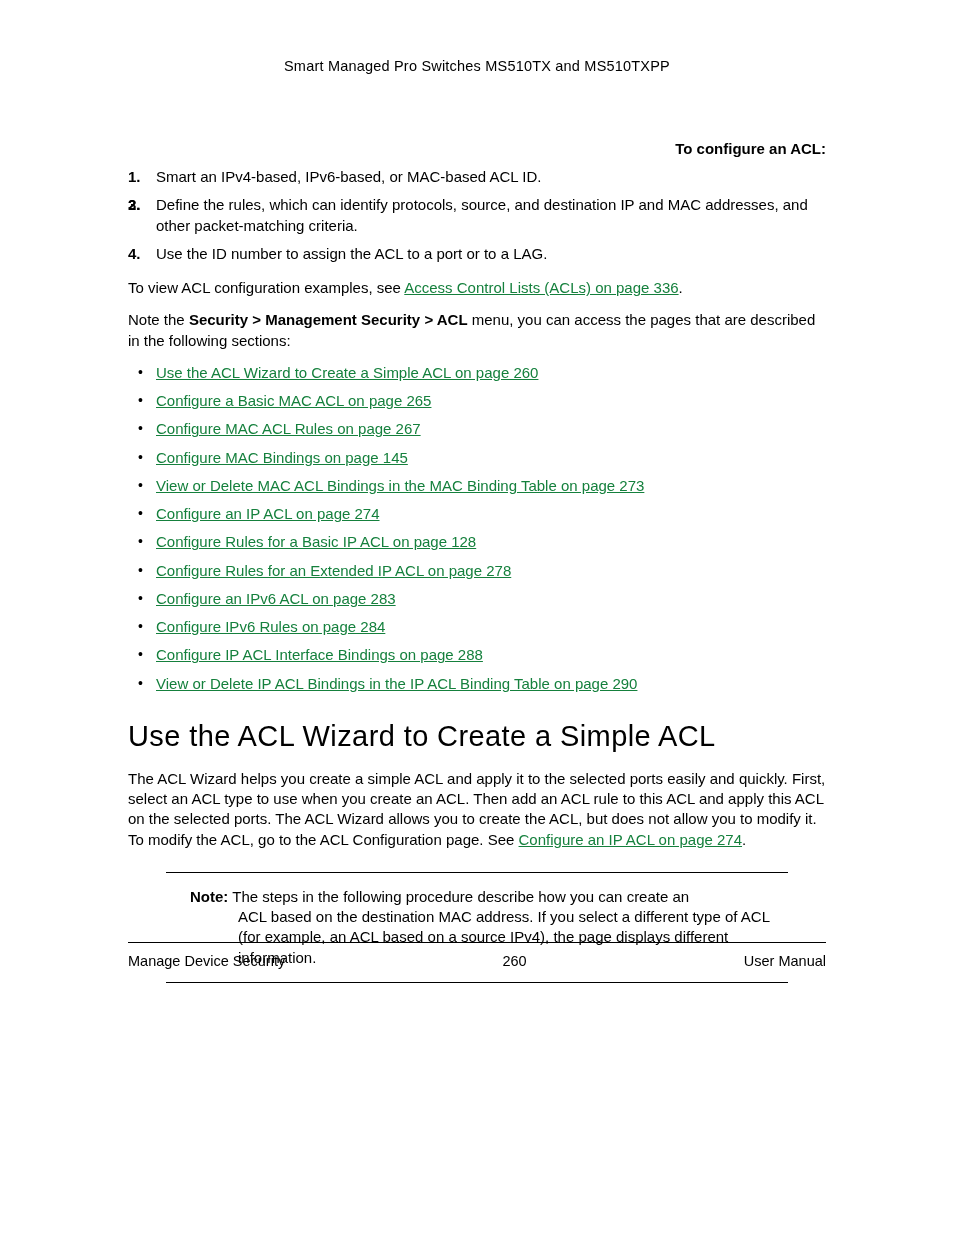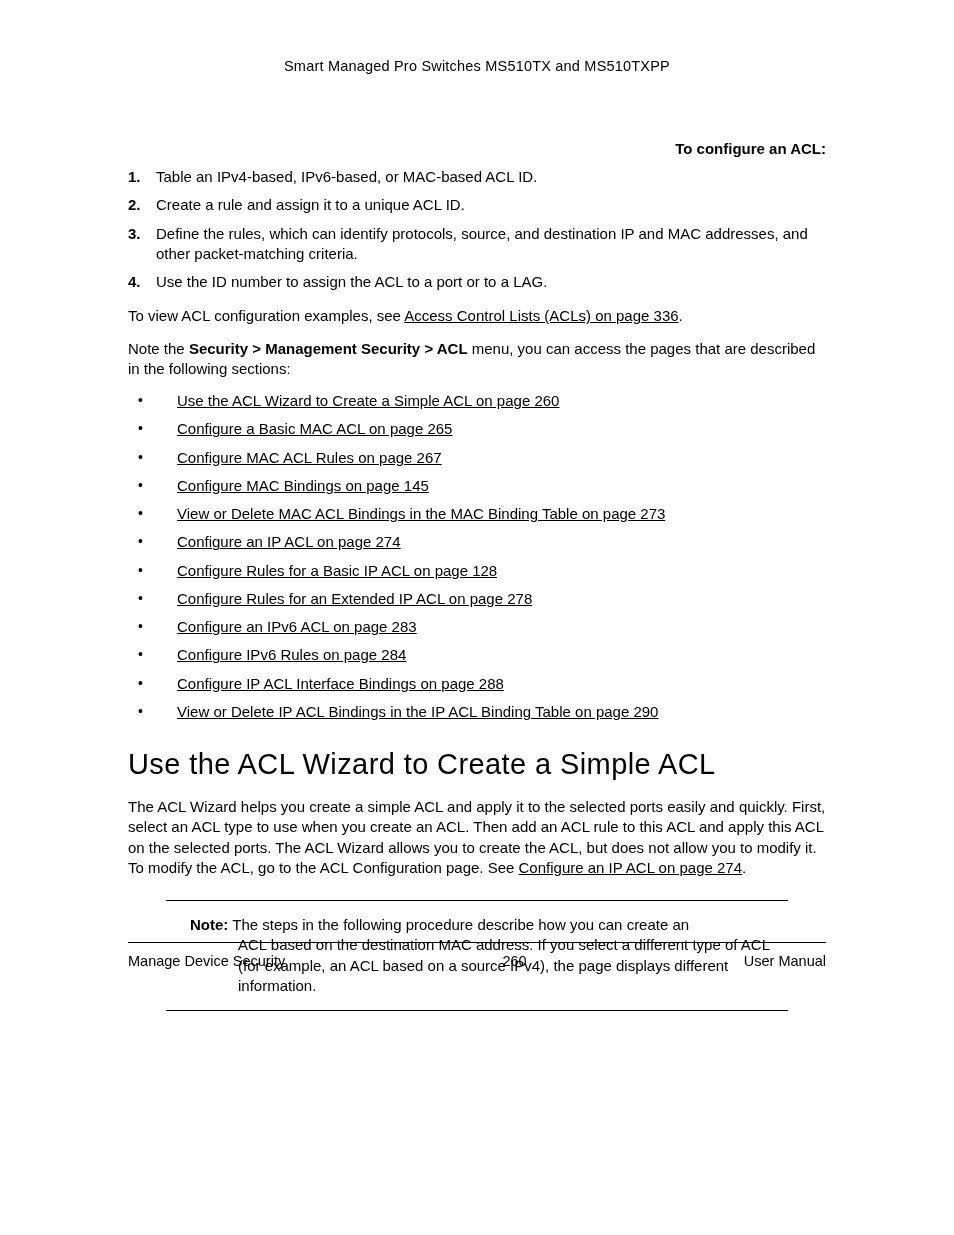--- a/index.html
+++ b/index.html
@@ -55,21 +55,21 @@
     left: 0;
     font-weight: bold;
   }
   .para {
     font-size: 15px;
     line-height: 1.35;
     margin: 0 0 12px 0;
   }
   .link {
     text-decoration: underline;
-    color: #000000;
+    color: #15803d;
   }
   ul.bullets {
     list-style: none;
     padding: 0;
     margin: 10px 0 0 0;
   }
   ul.bullets li {
     font-size: 15px;
     line-height: 1.35;
     margin-bottom: 8px;
@@ -79,21 +79,20 @@
   }
   ul.bullets li::before {
     content: "•";
     position: absolute;
     left: 10px;
     top: 0;
     font-size: 14px;
   }
   ul.bullets li .link {
     font-family: "Segoe UI", Arial, sans-serif;
-    margin-left: 21px;
   }
   h2.section-title {
     font-weight: 300;
     font-size: 29px;
     margin: 26px 0 16px 0;
     font-family: "Segoe UI Light", "Segoe UI", Arial, sans-serif;
     letter-spacing: 0.4px;
     color: #000;
   }
   .note-block {
@@ -147,22 +146,22 @@
 <div class="page">
 
   <div class="header">
     <span>Smart Managed Pro Switches MS510TX and MS510TXPP</span>
   </div>
 
 
   <p class="bold-heading">To configure an ACL:</p>
 
   <ol class="numbered">
-    <li><span class="num">1.</span><span>Table an IPv4-based, IPv6-based, or MAC-based ACL ID.</span></li>
-    <li><span class="num">2.</span><span>Create a rule and assign it to a unique ACL ID.</span></li>
+    <li><span class="num">1.</span><span>Smart an IPv4-based, IPv6-based, or MAC-based ACL ID.</span></li>
+    <li><span class="num">2.</span></li>
     <li><span class="num">3.</span><span>Define the rules, which can identify protocols, source, and destination IP and MAC addresses, and other packet-matching criteria.</span></li>
     <li><span class="num">4.</span><span>Use the ID number to assign the ACL to a port or to a LAG.</span></li>
   </ol>
 
   <p class="para">
     <span>To view ACL configuration examples, see </span><span class="link">Access Control Lists (ACLs) on page 336</span><span>.</span>
   </p>
 
   <p class="para">
     <span>Note the </span><b>Security &gt; Management Security &gt; ACL</b><span> menu, you can access the pages that are described in the following sections:</span>

